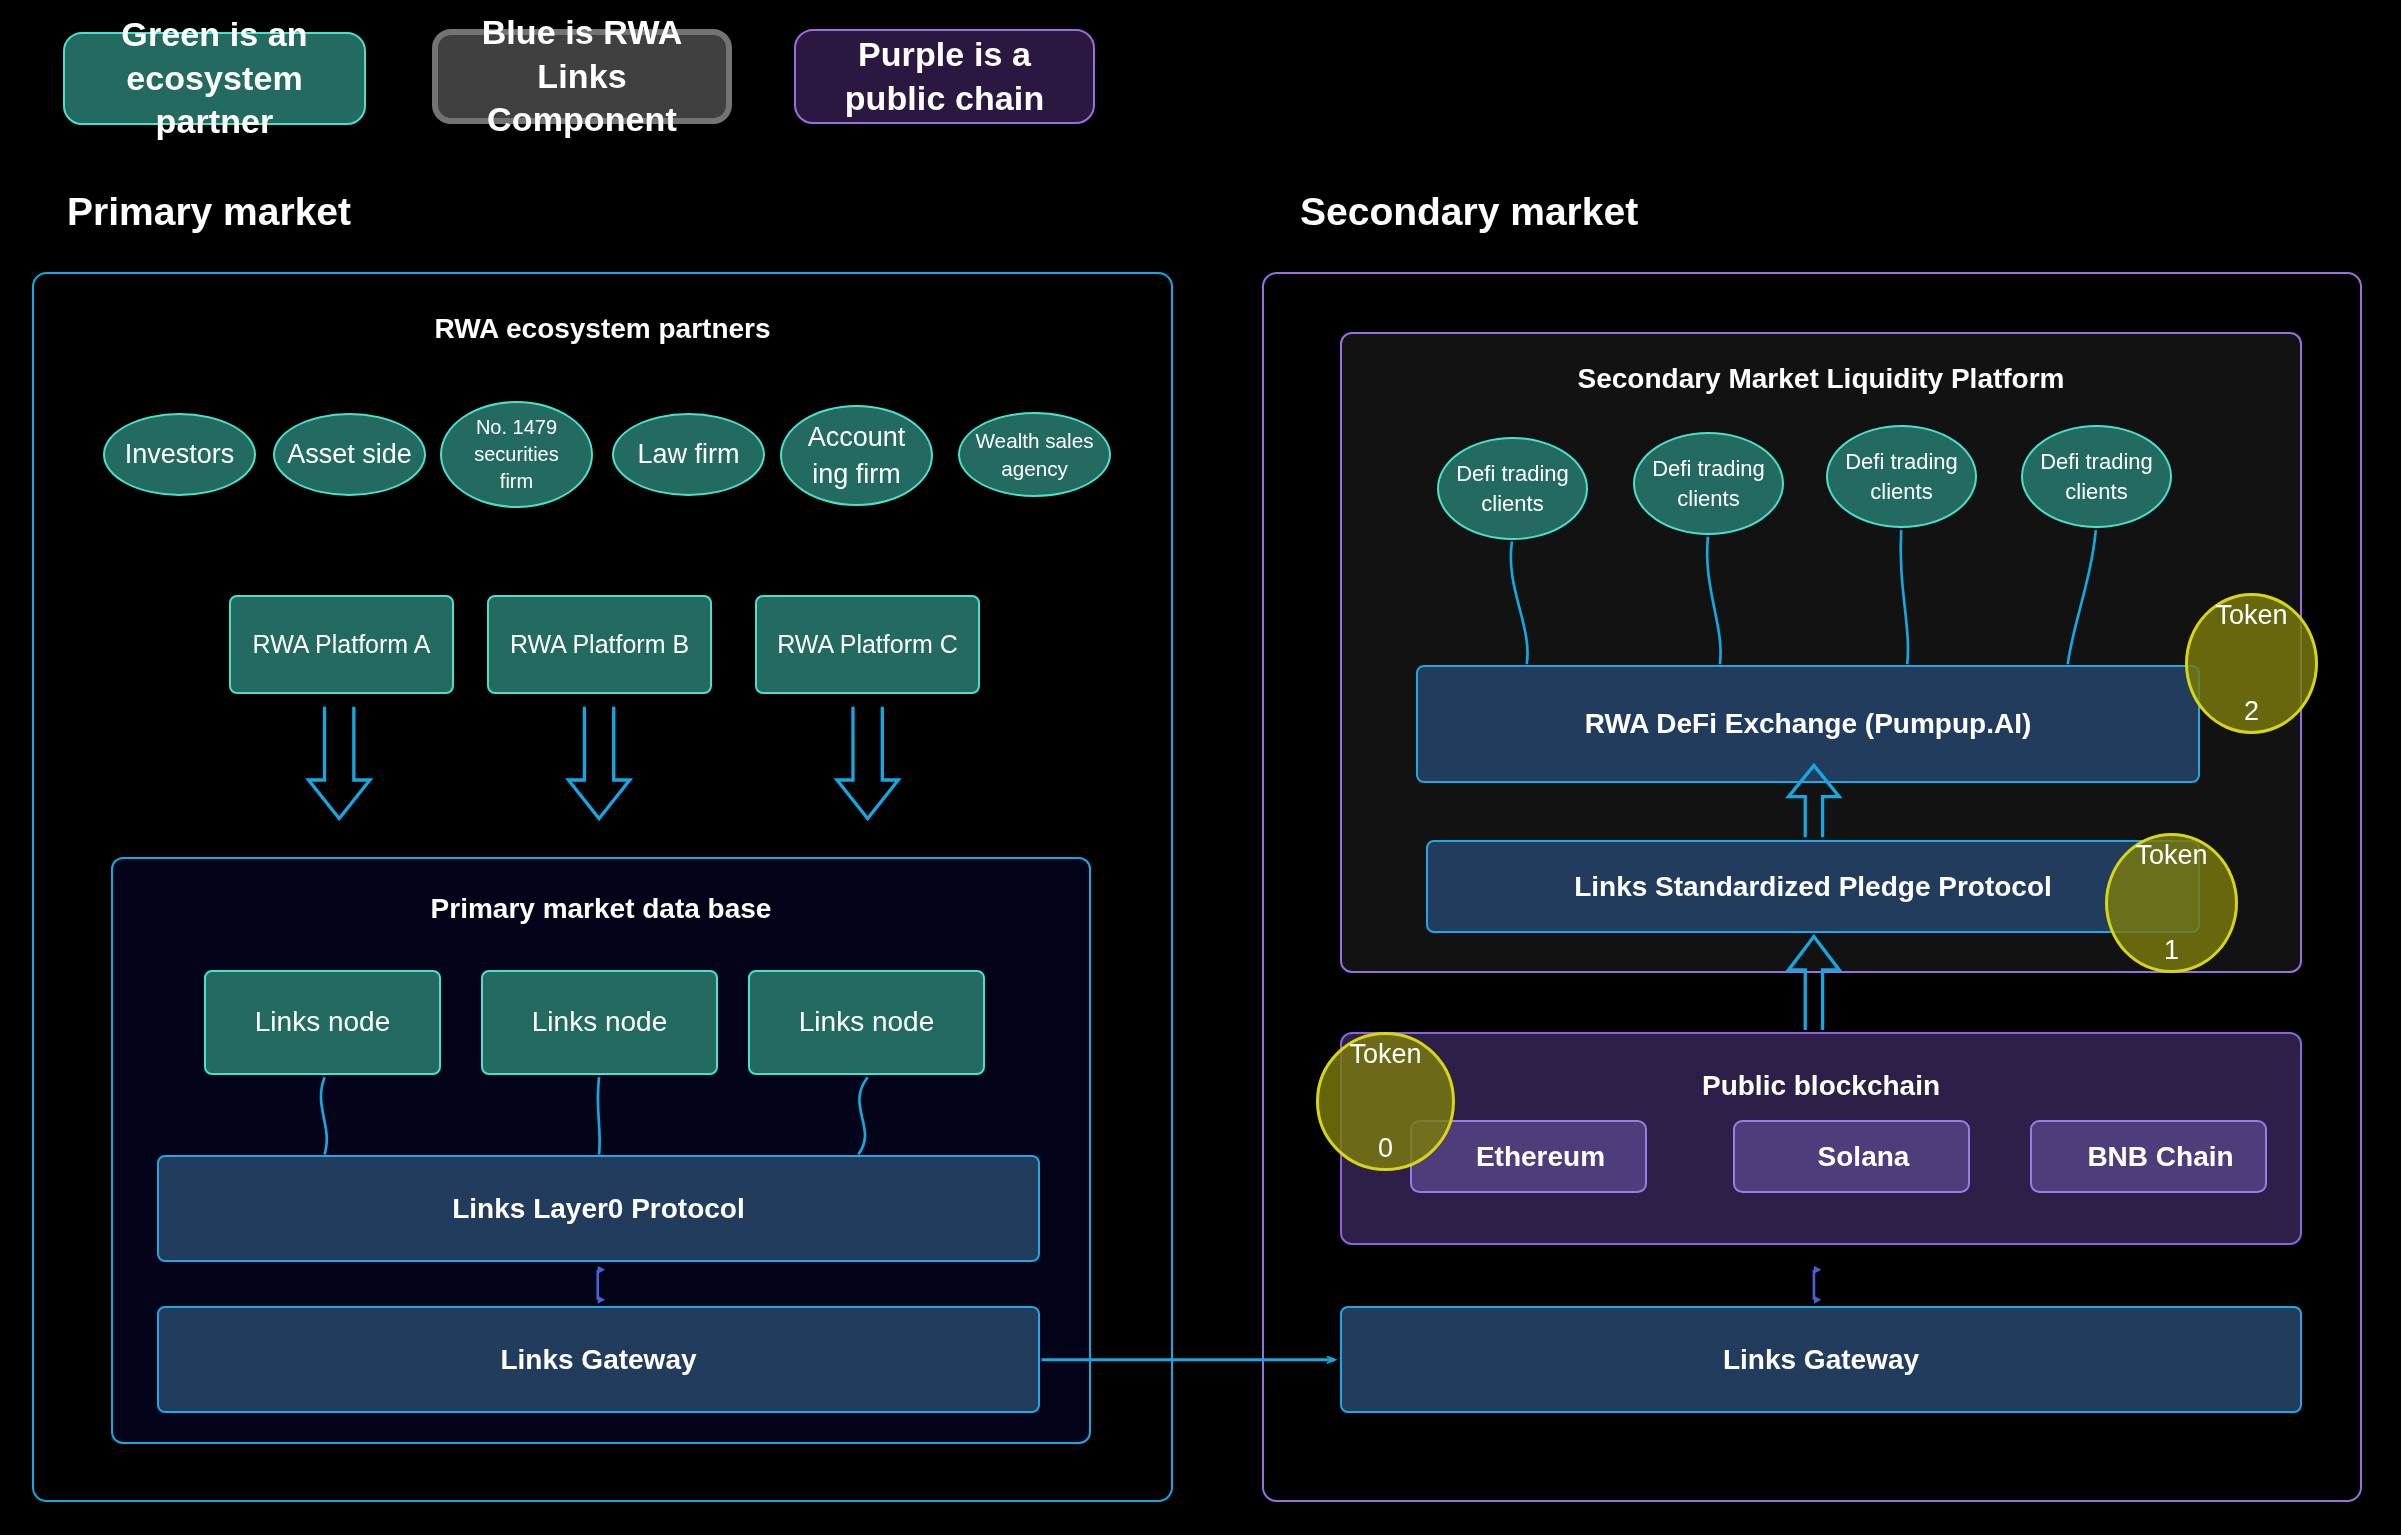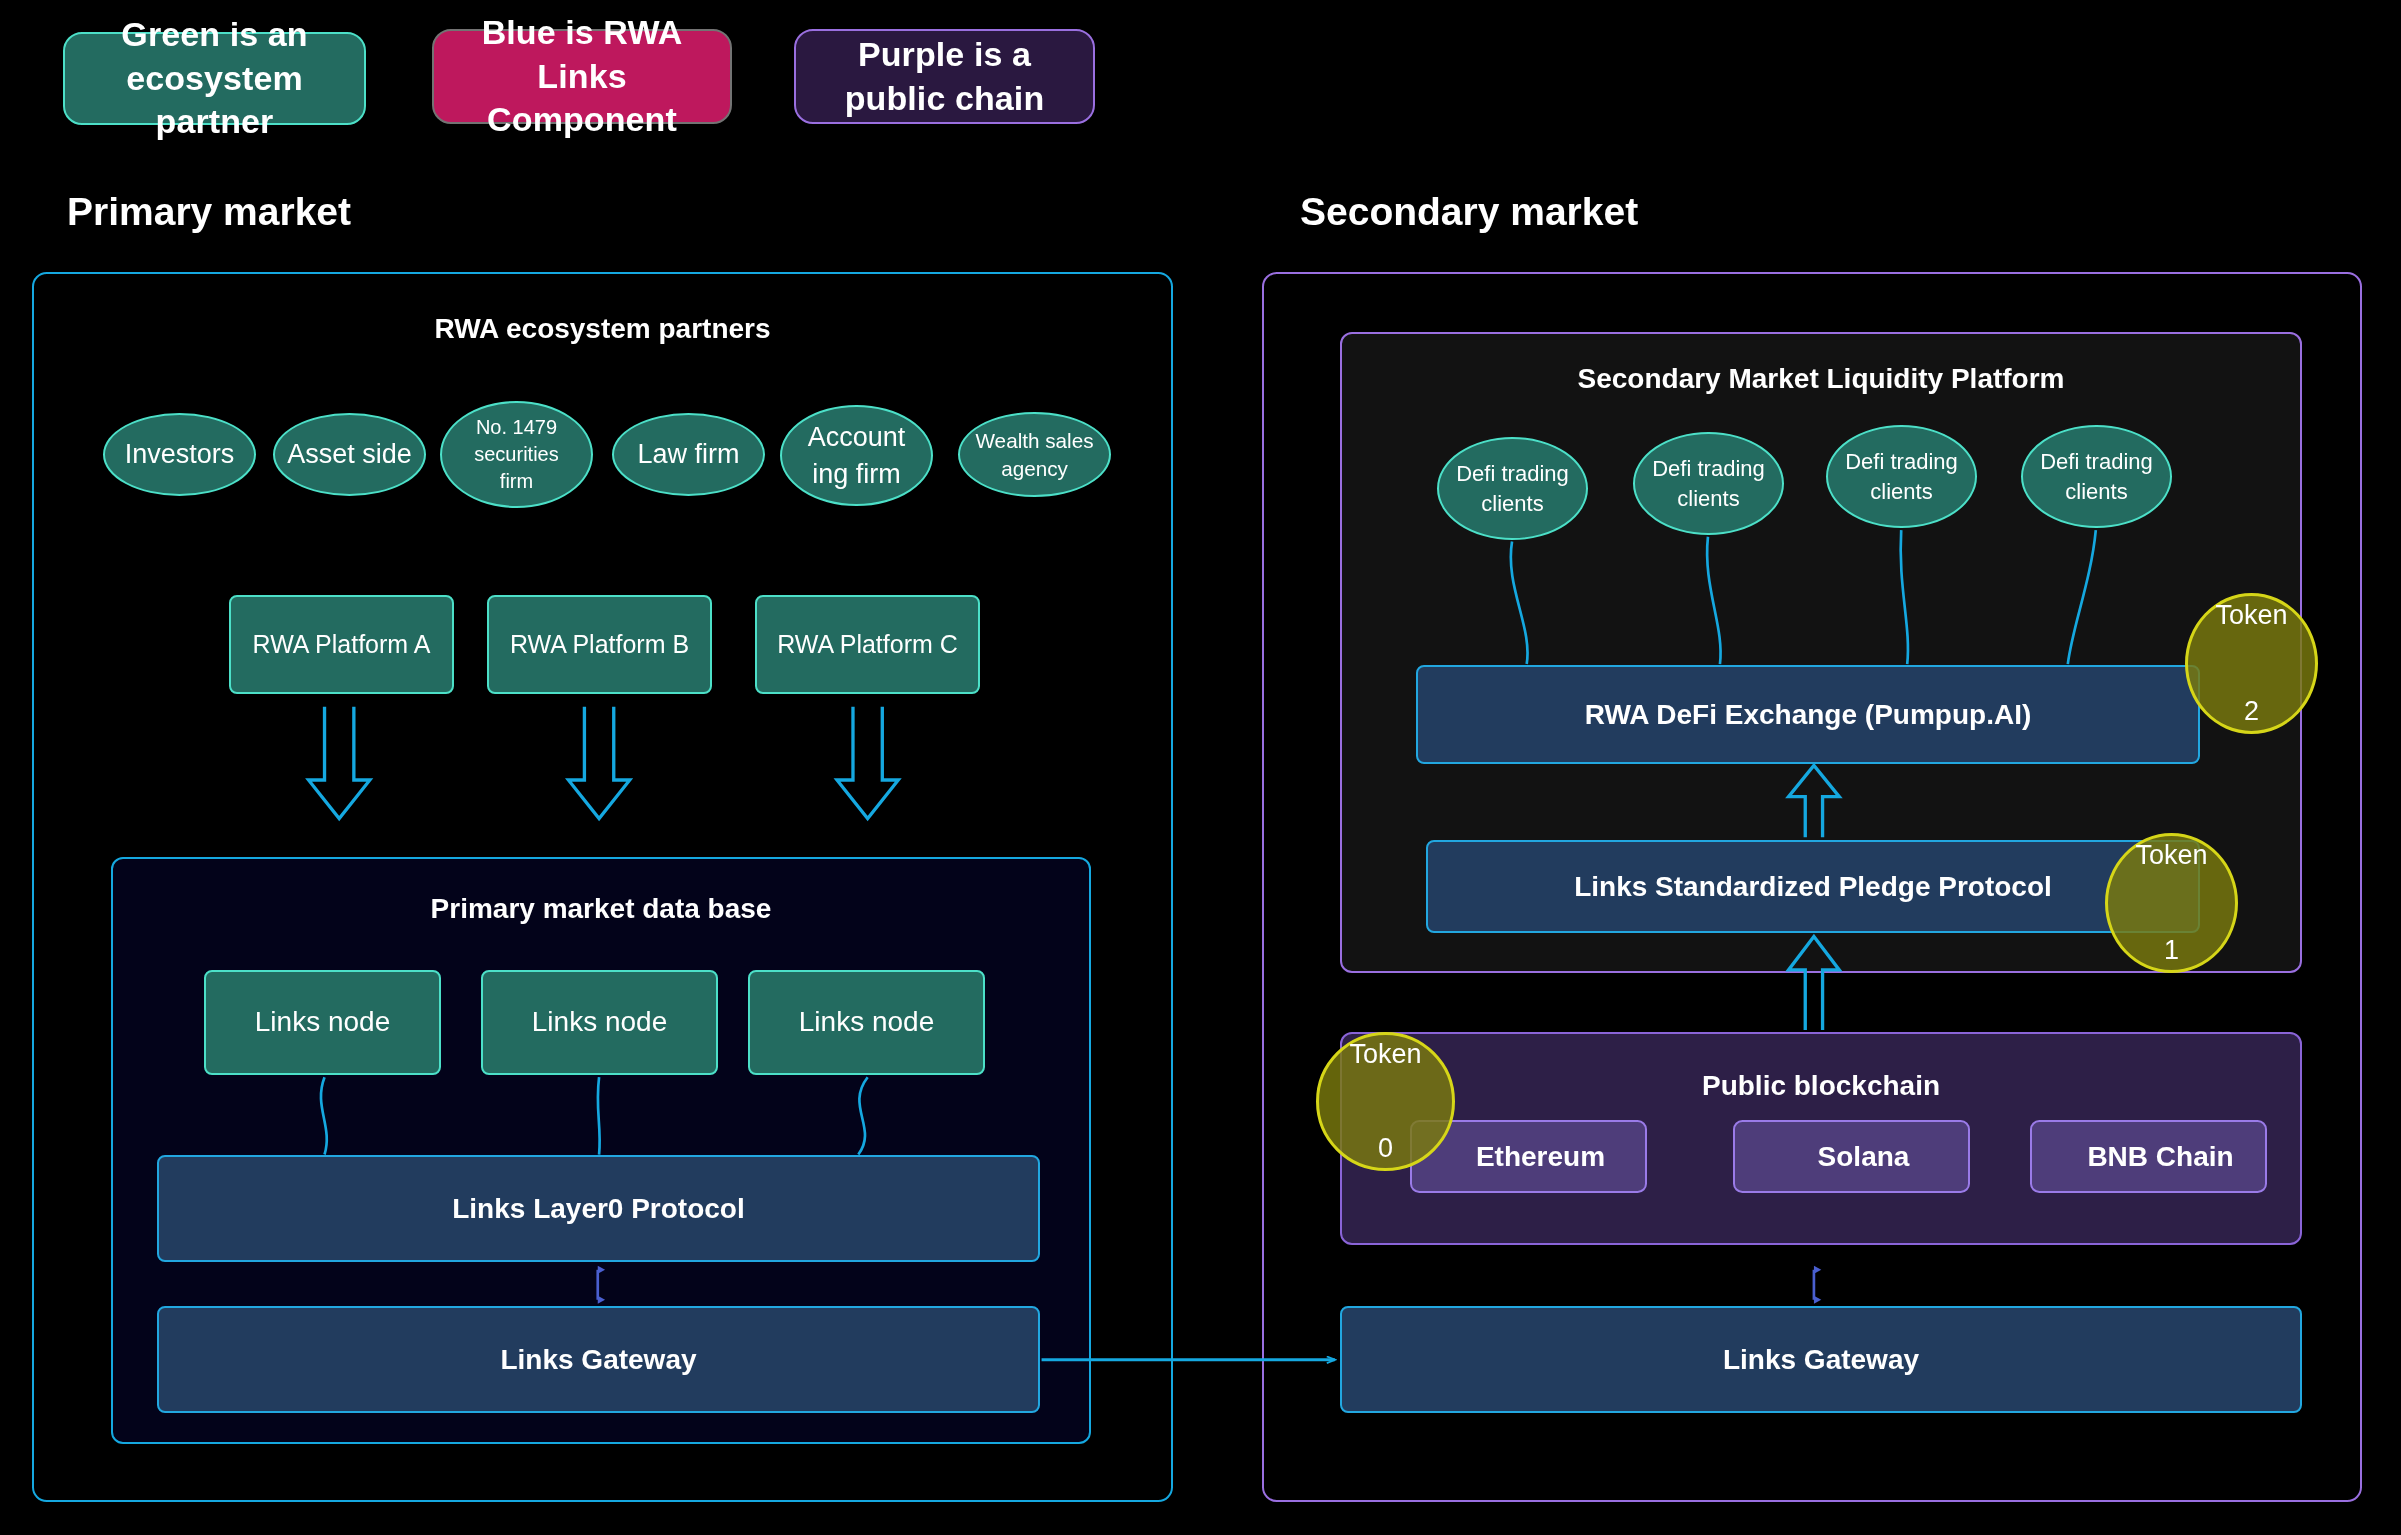--- a/index.html
+++ b/index.html
@@ -10,21 +10,21 @@
   .stage{position:absolute;inset:0;}
   .abs{position:absolute;box-sizing:border-box;}
 
   
   .legend-chip{
     display:flex;align-items:center;justify-content:center;text-align:center;
     border-radius:19px;font-size:34px;font-weight:700;line-height:1.28;
     padding:0 12px;letter-spacing:0.1px;
   }
   .chip-green{background:#236b60;border:2px solid #4ce0c8;}
-  .chip-blue{background:#be185d;border:2px solid #737373;}
+  .chip-blue{background:#404040;border:6px solid #737373;}
   .chip-purple{background:#2a1840;border:2px solid #9a6fe0;}
 
   
   .section-title{font-size:39px;font-weight:700;color:#fff;white-space:nowrap;}
 
   
   .panel-primary{border:2px solid #15a8e0;border-radius:14.7px;background:#000;}
   .panel-secondary{border:2px solid #9a6fe0;border-radius:14.7px;background:#000;}
   .panel-liquidity{border:2px solid #9a6fe0;border-radius:12px;background:#121212;}
   .panel-db{border:2px solid #15a8e0;border-radius:12px;background:#03031a;}
@@ -157,21 +157,21 @@
   <div class="abs ellipse" style="left:1633px;top:432px;width:151px;height:103px;font-size:22px;padding:0 12px;">
     <span>Defi trading clients</span>
   </div>
   <div class="abs ellipse" style="left:1826px;top:425px;width:151px;height:103px;font-size:22px;padding:0 12px;">
     <span>Defi trading clients</span>
   </div>
   <div class="abs ellipse" style="left:2021px;top:425px;width:151px;height:103px;font-size:22px;padding:0 12px;">
     <span>Defi trading clients</span>
   </div>
 
-  <div class="abs blue-box" style="left:1416px;top:665px;width:784px;height:99px;">
+  <div class="abs blue-box" style="left:1416px;top:665px;width:784px;height:118px;">
     <span>RWA DeFi Exchange (Pumpup.AI)</span>
   </div>
 
   <div class="abs blue-box" style="left:1426px;top:840px;width:774px;height:93px;">
     <span>Links Standardized Pledge Protocol</span>
   </div>
 
   <div class="abs panel-chain" style="left:1340px;top:1032px;width:962px;height:213px;"></div>
 
   <div class="abs panel-heading" style="left:1340px;top:1070px;width:962px;">Public blockchain</div>

